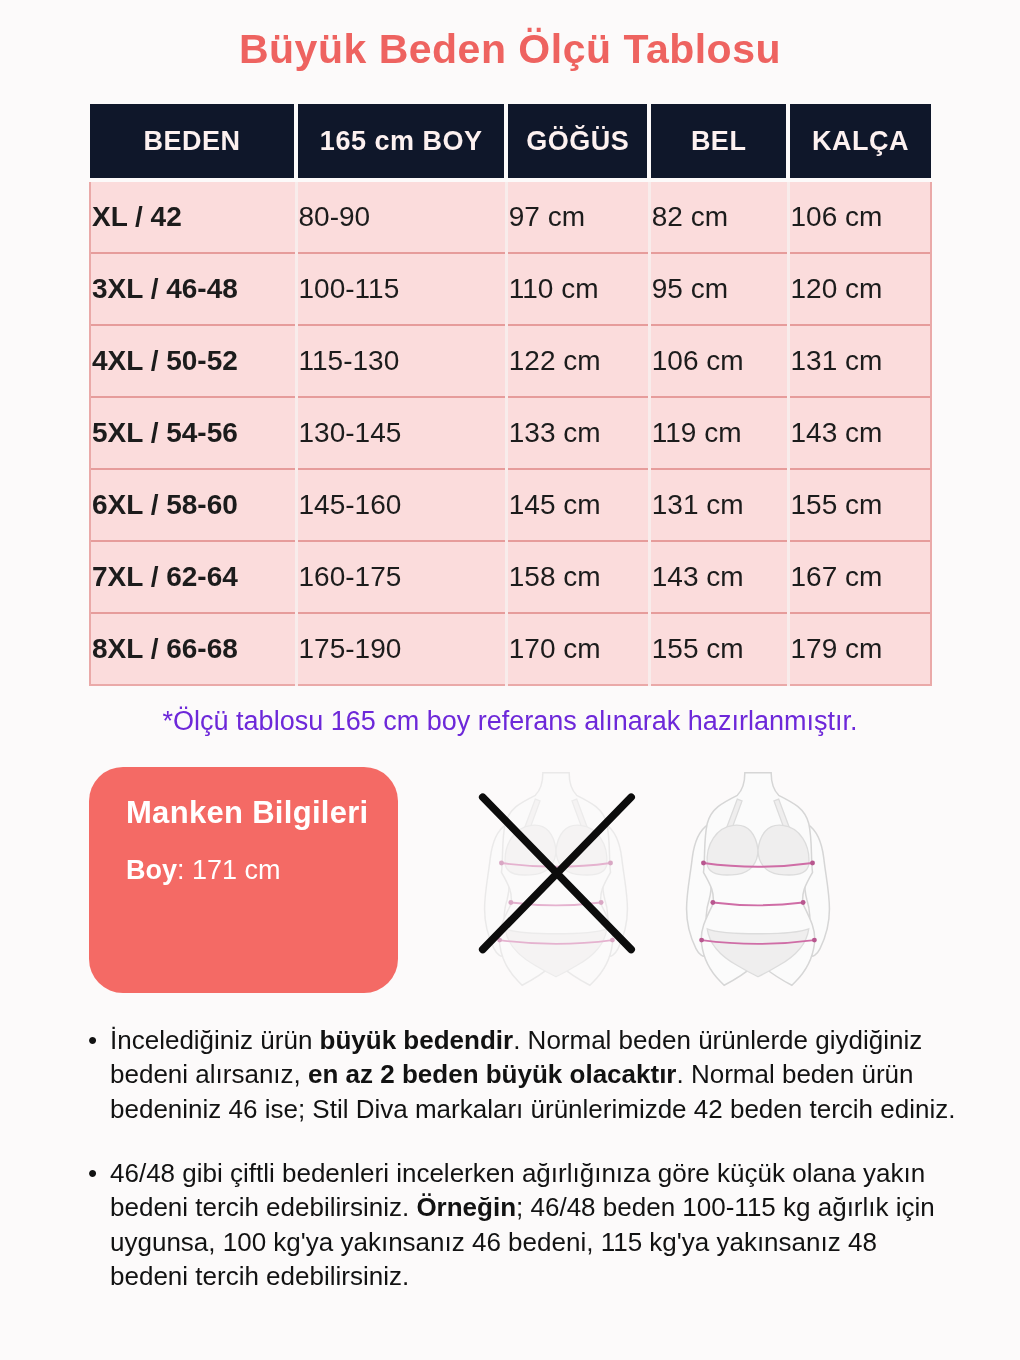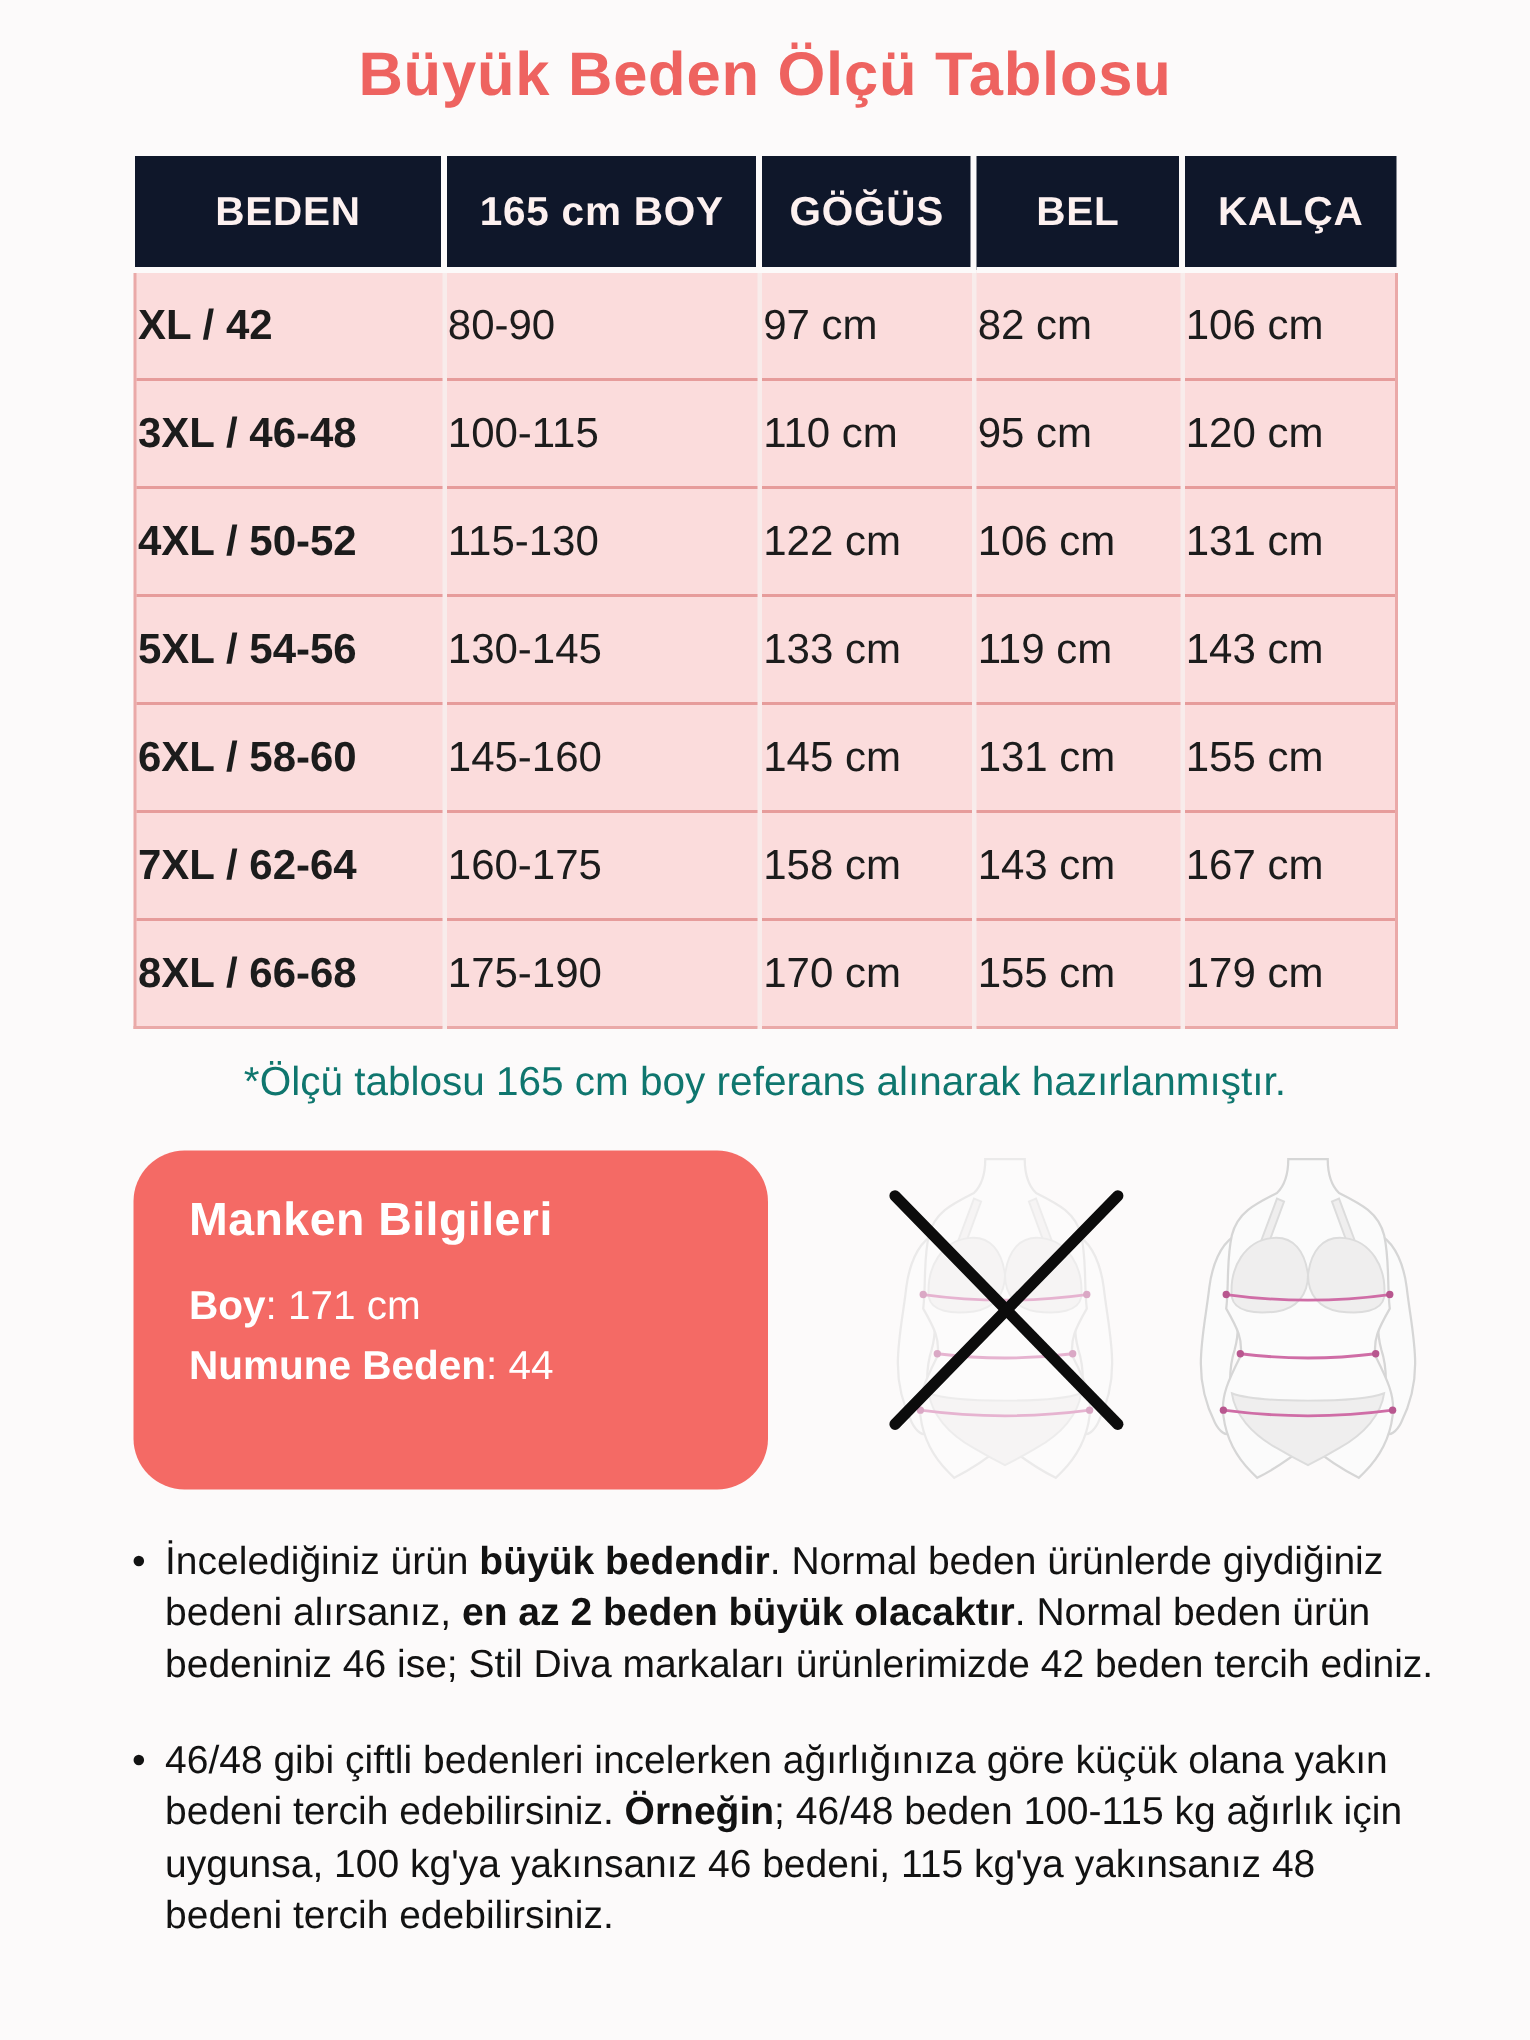--- a/index.html
+++ b/index.html
@@ -48,31 +48,31 @@
   }
   .size-table tbody tr:first-child td { border-top:none; }
   .size-table tbody td:first-child { border-left:2px solid #eaa9a8; font-weight:bold; }
   .size-table tbody td:last-child  { border-right:2px solid #eaa9a8; }
   .size-table tbody tr:last-child td { border-bottom:2px solid #eaa9a8; }
   
   .footnote {
     margin-top:20px;
     text-align:center;
     font-size:27px;
-    color:#0f766e;
+    color:#6d28d9;
   }
   
   .info-section {
     display:flex;
     align-items:flex-start;
     margin:30px 0 0 89px;
   }
   .manken-box {
     box-sizing:border-box;
-    width:423px;
+    width:309px;
     min-height:226px;
     background:#f46a65;
     border-radius:34px;
     color:#ffffff;
     padding:28px 20px 26px 37px;
   }
   .manken-title {
     font-size:31px;
     font-weight:bold;
     margin-bottom:24px;
@@ -180,21 +180,20 @@
     </tbody>
 </table>
 
 <div class="footnote">*Ölçü tablosu 165 cm boy referans alınarak hazırlanmıştır.</div>
 
 <div class="info-section">
 
   <div class="manken-box">
     <div class="manken-title">Manken Bilgileri</div>
     <div class="manken-line"><b>Boy</b><span>: 171 cm</span></div>
-    <div class="manken-line"><b>Numune Beden</b><span>: 44</span></div>
   </div>
 
   <div class="figures">
 
     <div class="figure-wrap">
       <svg viewBox="0 0 200 230" width="188" height="220">
         <g opacity="0.5">
           <g fill="#fbfbfb" stroke="#dadada" stroke-width="1.6">
             <path d="M47,57 C38,63 32,77 30,93 C28,111 24,129 24,147 C24,163 28,177 34,189 C37,195 42,199 45,196 C49,192 48,183 46,175 C44,161 44,149 48,137 C52,123 50,109 48,95 Z"></path>
             <path d="M153,57 C162,63 168,77 170,93 C172,111 176,129 176,147 C176,163 172,177 166,189 C163,195 158,199 155,196 C151,192 152,183 154,175 C156,161 156,149 152,137 C148,123 150,109 152,95 Z"></path>

